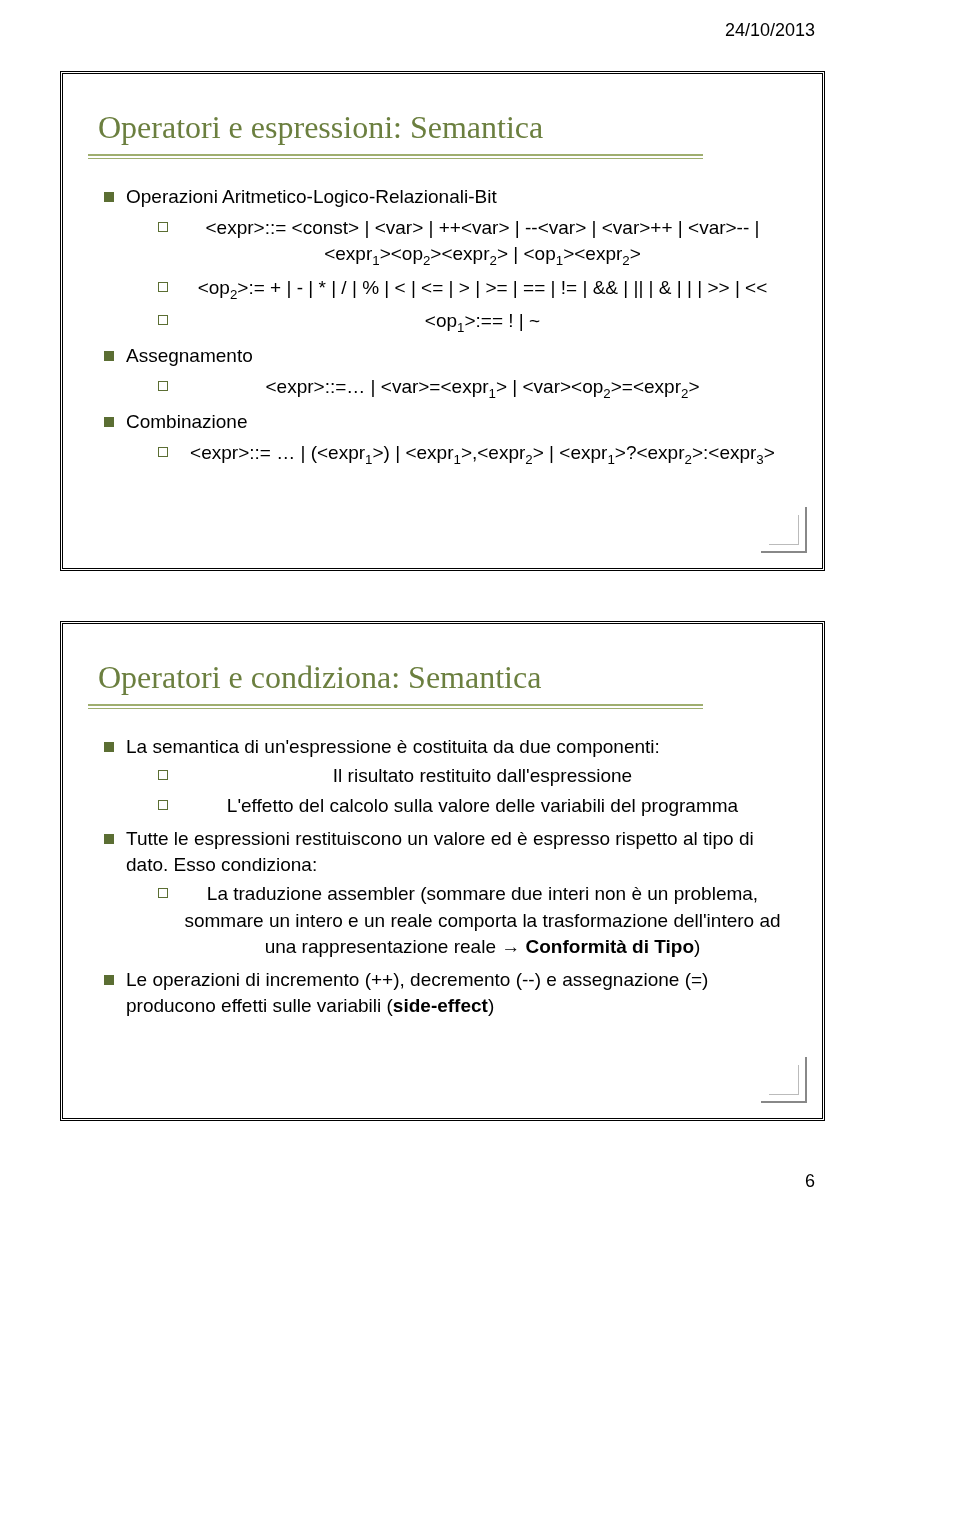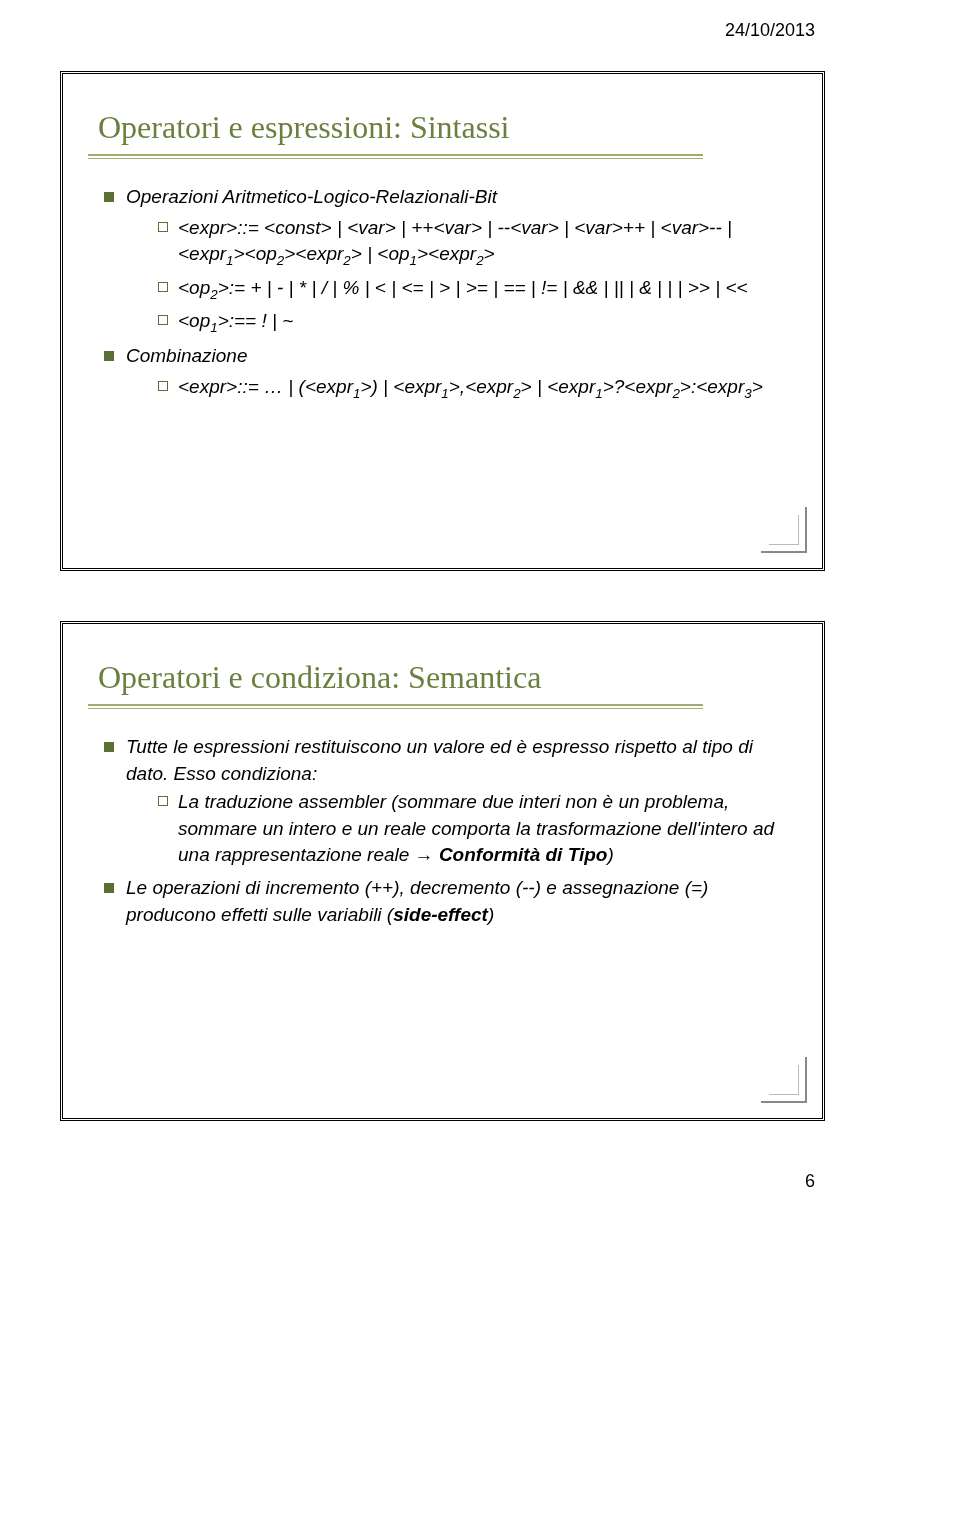--- a/index.html
+++ b/index.html
@@ -48,34 +48,33 @@
   .title-underline .line2 {
     height: 1px;
     background: #9fae6f;
     width: 88%;
     margin-top: 2px;
   }
   .content {
     font-size: 19px;
     line-height: 1.4;
     color: #000;
-    font-style: italic;
   }
   .lvl1 { list-style: none; padding-left: 0; margin: 0; }
   .lvl1 > li { margin-bottom: 6px; padding-left: 28px; position: relative; }
   .lvl1 > li::before {
     content: '';
     position: absolute;
     left: 6px;
     top: 8px;
     width: 10px;
     height: 10px;
     background: #5b6e33;
   }
-  .lvl2 { list-style: none; padding-left: 30px; margin: 4px 0 4px 0; }
+  .lvl2 { list-style: none; padding-left: 30px; margin: 4px 0 4px 0; text-align: center; }
   .lvl2 > li { margin-bottom: 4px; padding-left: 22px; position: relative; }
   .lvl2 > li::before {
     content: '';
     position: absolute;
     left: 2px;
     top: 7px;
     width: 8px;
     height: 8px;
     border: 1px solid #5b6e33;
     background: #fff;
@@ -103,38 +102,46 @@
   .tight { margin-top: 2px; margin-bottom: 2px; }
 </style>
 </head>
 <body>
 
 <div class="page">
 
   <div class="date-header">24/10/2013</div>
 
   <div class="slide">
-    <div class="slide-title">Operatori e espressioni: Sintassi</div>
+    <div class="slide-title">Operatori e espressioni: Semantica</div>
     <div class="title-underline">
       <div class="line1"></div>
         <div class="line2"></div>
     </div>
     <div class="content">
       <ul class="lvl1">
         <li>
           <span>Operazioni Aritmetico-Logico-Relazionali-Bit</span>
           <ul class="lvl2">
             <li>
               <span>&lt;expr&gt;::= &lt;const&gt; | &lt;var&gt; | ++&lt;var&gt; | --&lt;var&gt; | &lt;var&gt;++ | &lt;var&gt;-- | &lt;expr</span><sub>1</sub><span>&gt;&lt;op</span><sub>2</sub><span>&gt;&lt;expr</span><sub>2</sub><span>&gt; | &lt;op</span><sub>1</sub><span>&gt;&lt;expr</span><sub>2</sub><span>&gt;</span>
             </li>
             <li>
               <span>&lt;op</span><sub>2</sub><span>&gt;:= + | - | * | / | % | &lt; | &lt;= | &gt; | &gt;= | == | != | &amp;&amp; | || | &amp; | | | &gt;&gt; | &lt;&lt;</span>
             </li>
             <li>
               <span>&lt;op</span><sub>1</sub><span>&gt;:== ! | ~</span>
+            </li>
+          </ul>
+        </li>
+        <li>
+          <span>Assegnamento</span>
+          <ul class="lvl2">
+            <li>
+              <span>&lt;expr&gt;::=… | &lt;var&gt;=&lt;expr</span><sub>1</sub><span>&gt; | &lt;var&gt;&lt;op</span><sub>2</sub><span>&gt;=&lt;expr</span><sub>2</sub><span>&gt;</span>
             </li>
           </ul>
         </li>
         <li>
           <span>Combinazione</span>
           <ul class="lvl2">
             <li>
               <span>&lt;expr&gt;::= … | (&lt;expr</span><sub>1</sub><span>&gt;) | &lt;expr</span><sub>1</sub><span>&gt;,&lt;expr</span><sub>2</sub><span>&gt; | &lt;expr</span><sub>1</sub><span>&gt;?&lt;expr</span><sub>2</sub><span>&gt;:&lt;expr</span><sub>3</sub><span>&gt;</span>
             </li>
           </ul>
@@ -151,20 +158,27 @@
 
   <div class="slide">
     <div class="slide-title">Operatori e condiziona: Semantica</div>
     <div class="title-underline">
       <div class="line1"></div>
         <div class="line2"></div>
     </div>
     <div class="content">
       <ul class="lvl1">
         <li>
+          <span>La semantica di un'espressione è costituita da due componenti:</span>
+          <ul class="lvl2 tight">
+            <li><span>Il risultato restituito dall'espressione</span></li>
+            <li><span>L'effetto del calcolo sulla valore delle variabili del programma</span></li>
+          </ul>
+        </li>
+        <li>
           <span>Tutte le espressioni restituiscono un valore ed è espresso rispetto al tipo di dato. Esso condiziona:</span>
           <ul class="lvl2 tight">
             <li>
               <span>La traduzione assembler (sommare due interi non è un problema, sommare un intero e un reale comporta la trasformazione dell'intero ad una rappresentazione reale </span><span class="arrow">→</span><b> Conformità di Tipo</b><span>)</span>
             </li>
           </ul>
         </li>
         <li>
           <span>Le operazioni di incremento (++), decremento (--) e assegnazione (=) producono effetti sulle variabili (</span><b>side-effect</b><span>)</span>
         </li>

